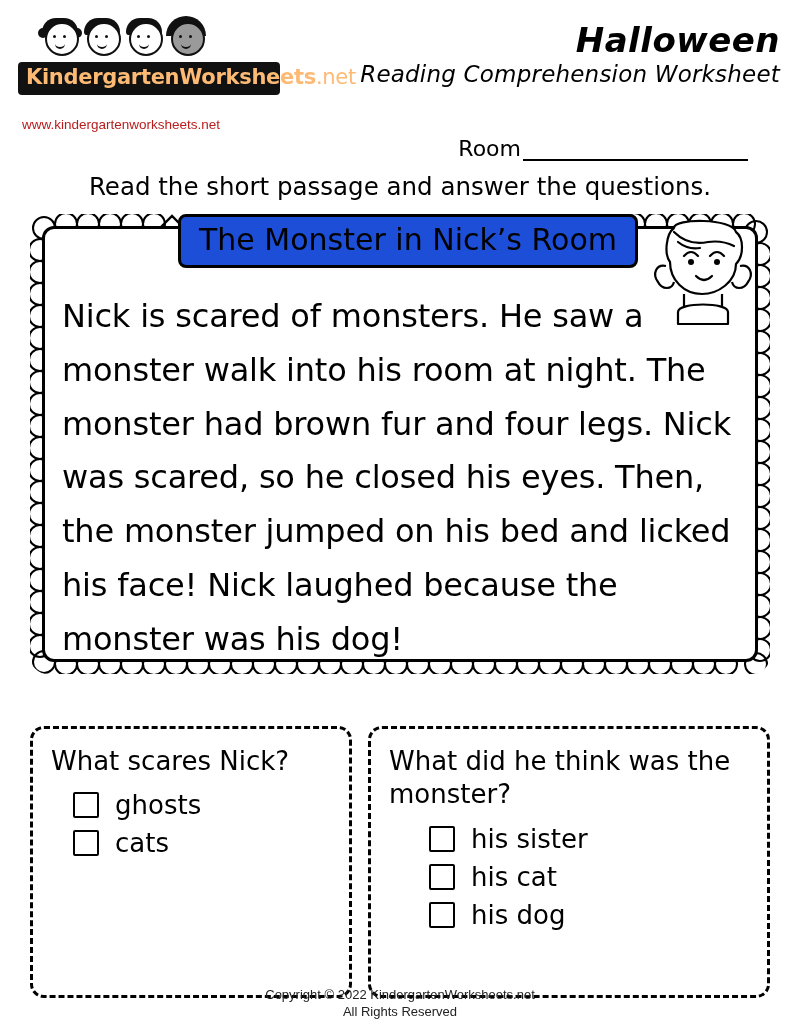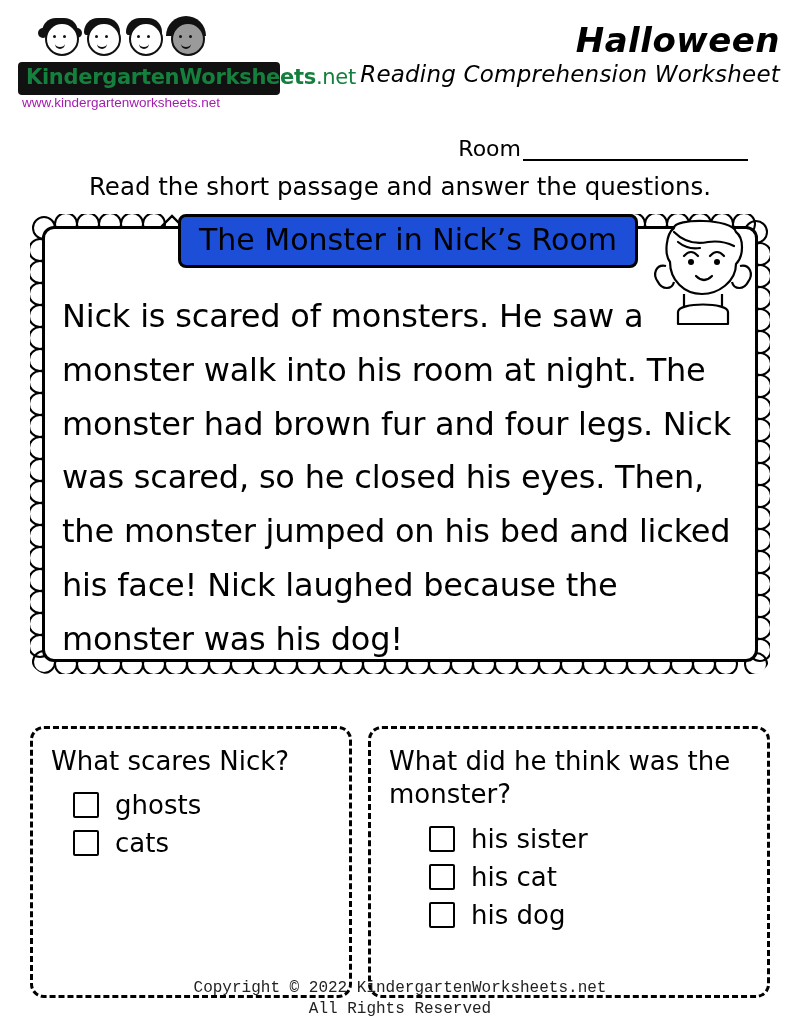--- a/index.html
+++ b/index.html
@@ -96,36 +96,36 @@
     left: 2px;
     top: -2px;
     width: 40px;
     height: 20px;
     border-radius: 20px 20px 0 0;
     background: #111;
   }
 
   .logo-bar {
     background: #111;
-    color: #15803d;
+    color: #fdba74;
     border-radius: 4px;
     padding: 5px 8px 7px 8px;
     font-family: "DejaVu Sans", sans-serif;
     font-weight: bold;
     font-size: 21px;
     letter-spacing: -0.3px;
     white-space: nowrap;
     line-height: 1;
   }
   .logo-bar .thin { font-weight: normal; }
   .logo-url {
-    margin-top: 0;
+    margin-top: 22px;
     margin-left: 4px;
     font-size: 13.5px;
-    color: #a21caf;
+    color: #b91c1c;
     font-family: "Liberation Sans", sans-serif;
   }
 
   .title-block {
     position: absolute;
     left: 300px;
     top: 22px;
     width: 480px;
     text-align: right;
     font-style: italic;
@@ -271,23 +271,23 @@
     background: #fff;
   }
 
   
   .footer {
     position: absolute;
     left: 0;
     right: 0;
     bottom: 14px;
     text-align: center;
-    font-size: 16px;
+    font-size: 13px;
     line-height: 1.35;
-    font-family: Liberation Mono, monospace;
+    font-family: Liberation Sans, sans-serif;
     color: #222;
   }
 </style>
 </head>
 <body>
 
 <div class="header">
 
   <div class="logo-block">
     <div class="logo-kids">

